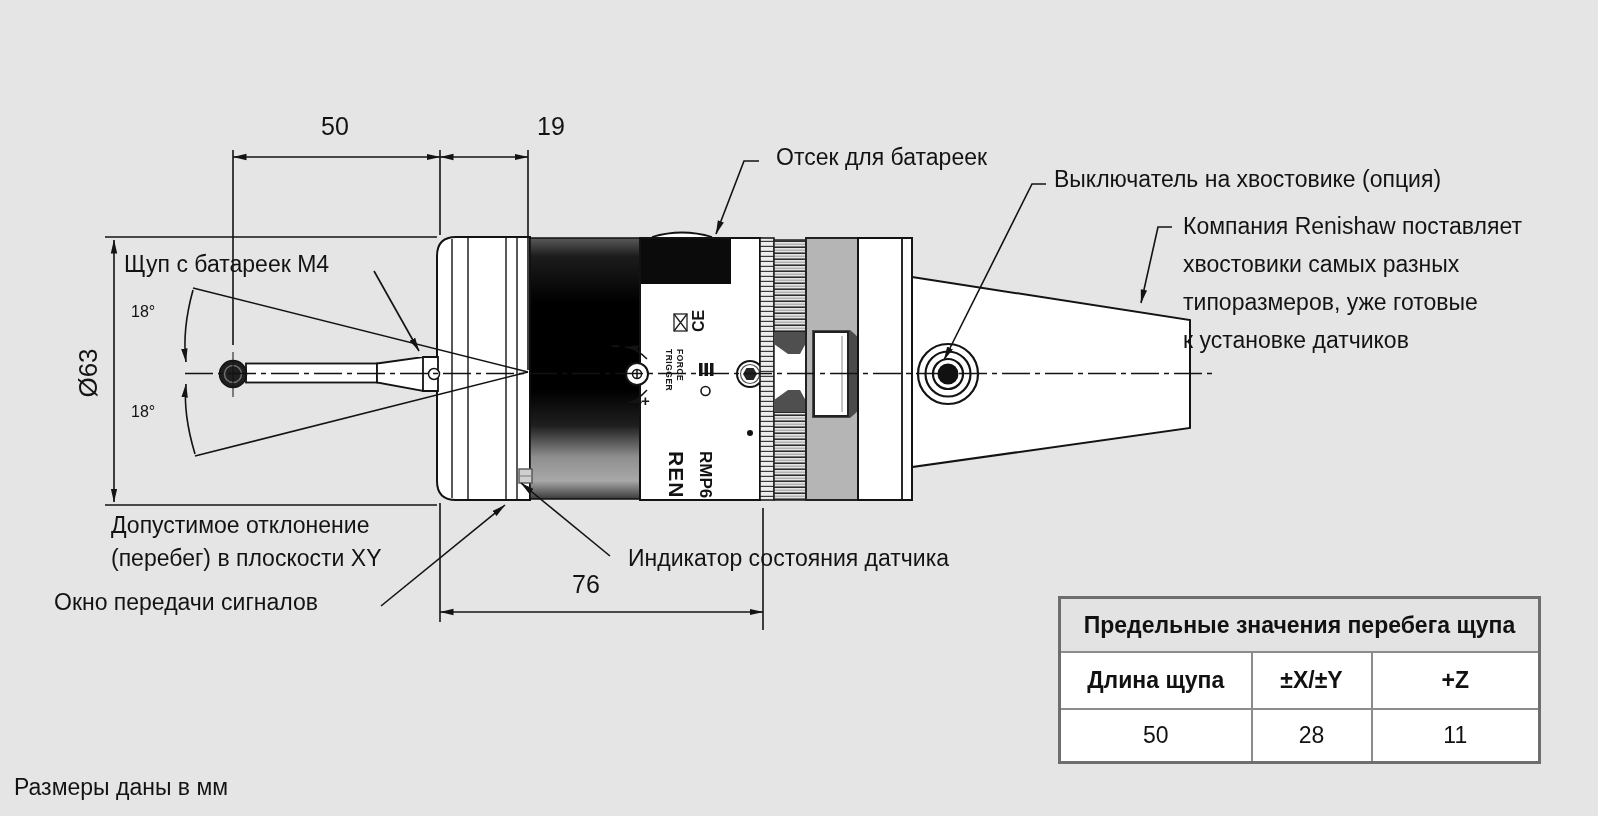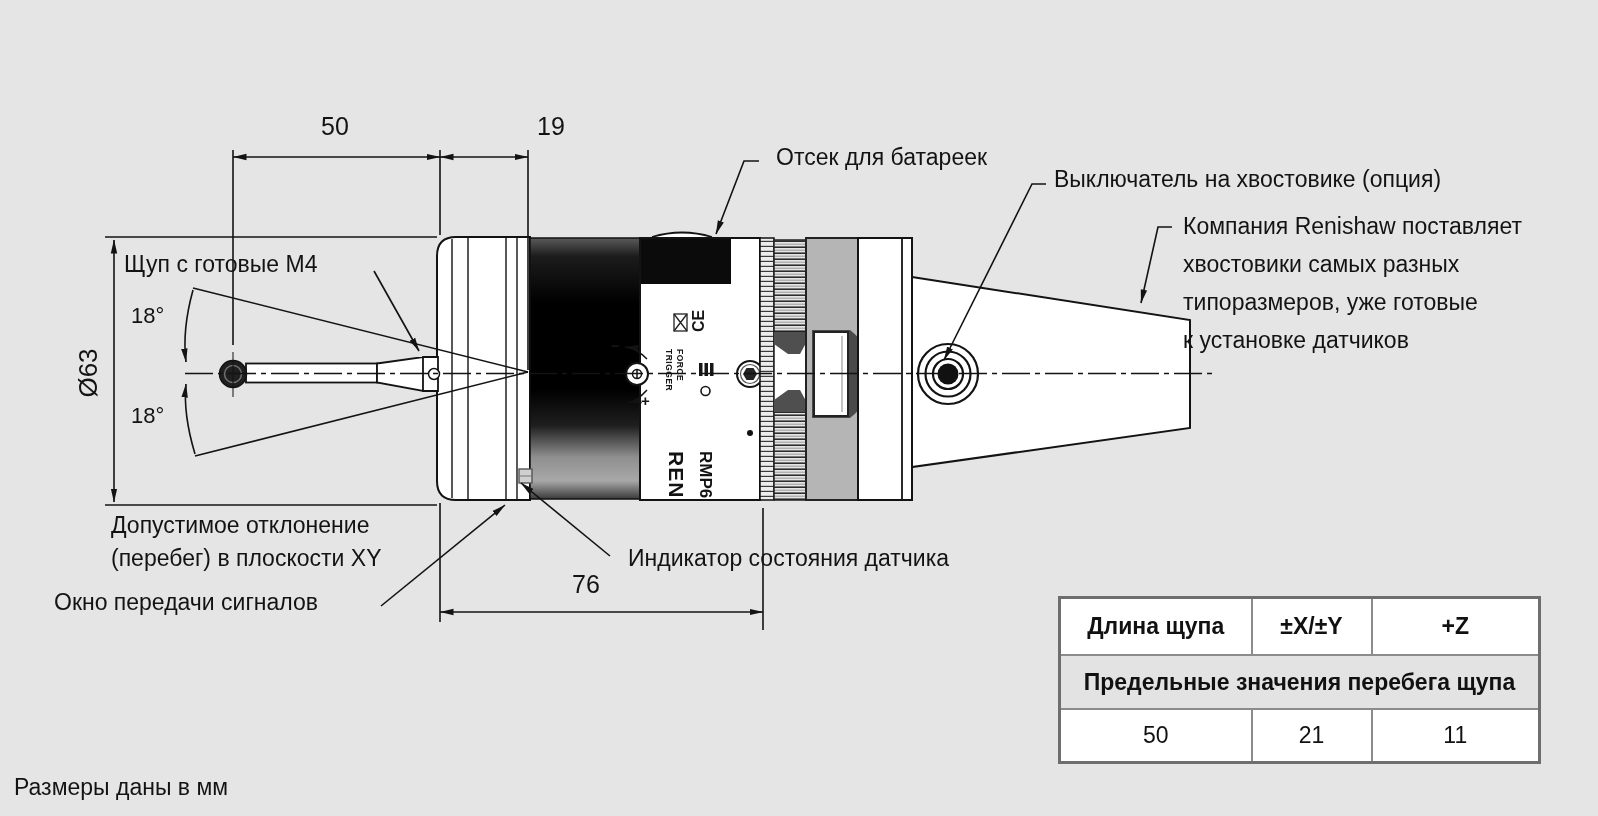--- a/index.html
+++ b/index.html
@@ -2,21 +2,21 @@
 <html><head>
 <meta charset="utf-8">
 <style>
   html,body{margin:0;padding:0;background:#fff}
   .stage{position:relative;width:1598px;height:816px;background:#e5e5e5;overflow:hidden;
          font-family:"Liberation Sans",sans-serif;color:#131313}
   .stage svg{position:absolute;left:0;top:0}
   .label{position:absolute;font-size:23px;line-height:33px;white-space:pre-line;color:#131313}
   .note{line-height:38px}
   .dimtxt{position:absolute;font-size:25px;width:70px;text-align:center;color:#131313}
-  .angle{position:absolute;font-size:22px;color:#131313}
+  .angle{position:absolute;font-size:16px;color:#131313}
   .dia{position:absolute;left:43px;top:358px;width:90px;height:30px;text-align:center;
        font-size:26px;transform:rotate(-90deg);transform-origin:center}
   .marking{position:absolute;color:#161616}
   .ce{left:688px;top:312px;font-size:16px;font-weight:bold;transform:rotate(-90deg)}
   .trig{left:663px;top:349px;font-size:8.5px;font-weight:bold;letter-spacing:.5px;
         writing-mode:vertical-lr;line-height:11px;white-space:pre-line}
   .pm{font-size:15px;font-weight:bold}
   .brandbox{position:absolute;left:662px;top:451px;width:62px;height:49px;overflow:hidden}
   .brand{position:absolute;left:2px;top:0;writing-mode:vertical-rl;font-weight:800;font-size:21px;letter-spacing:1px}
   .model{position:absolute;left:33px;top:0;writing-mode:vertical-rl;font-weight:bold;font-size:17px}
@@ -184,21 +184,21 @@
   </g>
 </svg>
 
 <div class="dimtxt" style="left:300px;top:112px">50</div>
 <div class="dimtxt" style="left:516px;top:112px">19</div>
 <div class="dimtxt" style="left:551px;top:570px">76</div>
 <div class="dia">Ø63</div>
 <div class="angle" style="left:131px;top:303px">18°</div>
 <div class="angle" style="left:131px;top:403px">18°</div>
 
-<div class="label" style="left:124px;top:248px">Щуп с готовые M4</div>
+<div class="label" style="left:124px;top:248px">Щуп с батареек M4</div>
 <div class="label" style="left:1054px;top:163px">Выключатель на хвостовике (опция)</div>
 <div class="label" style="left:776px;top:141px">Отсек для батареек</div>
 <div class="label note" style="left:1183px;top:207px">Компания Renishaw поставляет
 хвостовики самых разных
 типоразмеров, уже готовые
 к установке датчиков</div>
 <div class="label" style="left:111px;top:509px">Допустимое отклонение
 (перебег) в плоскости XY</div>
 <div class="label" style="left:628px;top:542px">Индикатор состояния датчика</div>
 <div class="label" style="left:54px;top:586px">Окно передачи сигналов</div>
@@ -210,30 +210,30 @@
 <div class="marking pm" style="left:611px;top:337px">−</div>
 <div class="marking pm" style="left:641px;top:392px">+</div>
 <div class="brandbox">
   <div class="brand">RENISHAW</div>
   <div class="model">RMP60</div>
 </div>
 
 <table class="limits">
   <thead>
     <tr>
+      <th colspan="3" class="t-title">Предельные значения перебега щупа</th>
+    </tr>
+    <tr>
       <th class="t-col c0">Длина щупа</th>
       <th class="t-col c1">±X/±Y</th>
       <th class="t-col c2">+Z</th>
-    </tr>
-    <tr>
-      <th colspan="3" class="t-title">Предельные значения перебега щупа</th>
     </tr>
   </thead>
   <tbody>
     <tr>
       <td>50</td>
-      <td>21</td>
+      <td>28</td>
       <td>11</td>
     </tr>
   </tbody>
 </table>
 
 </div>
 
 </body></html>

